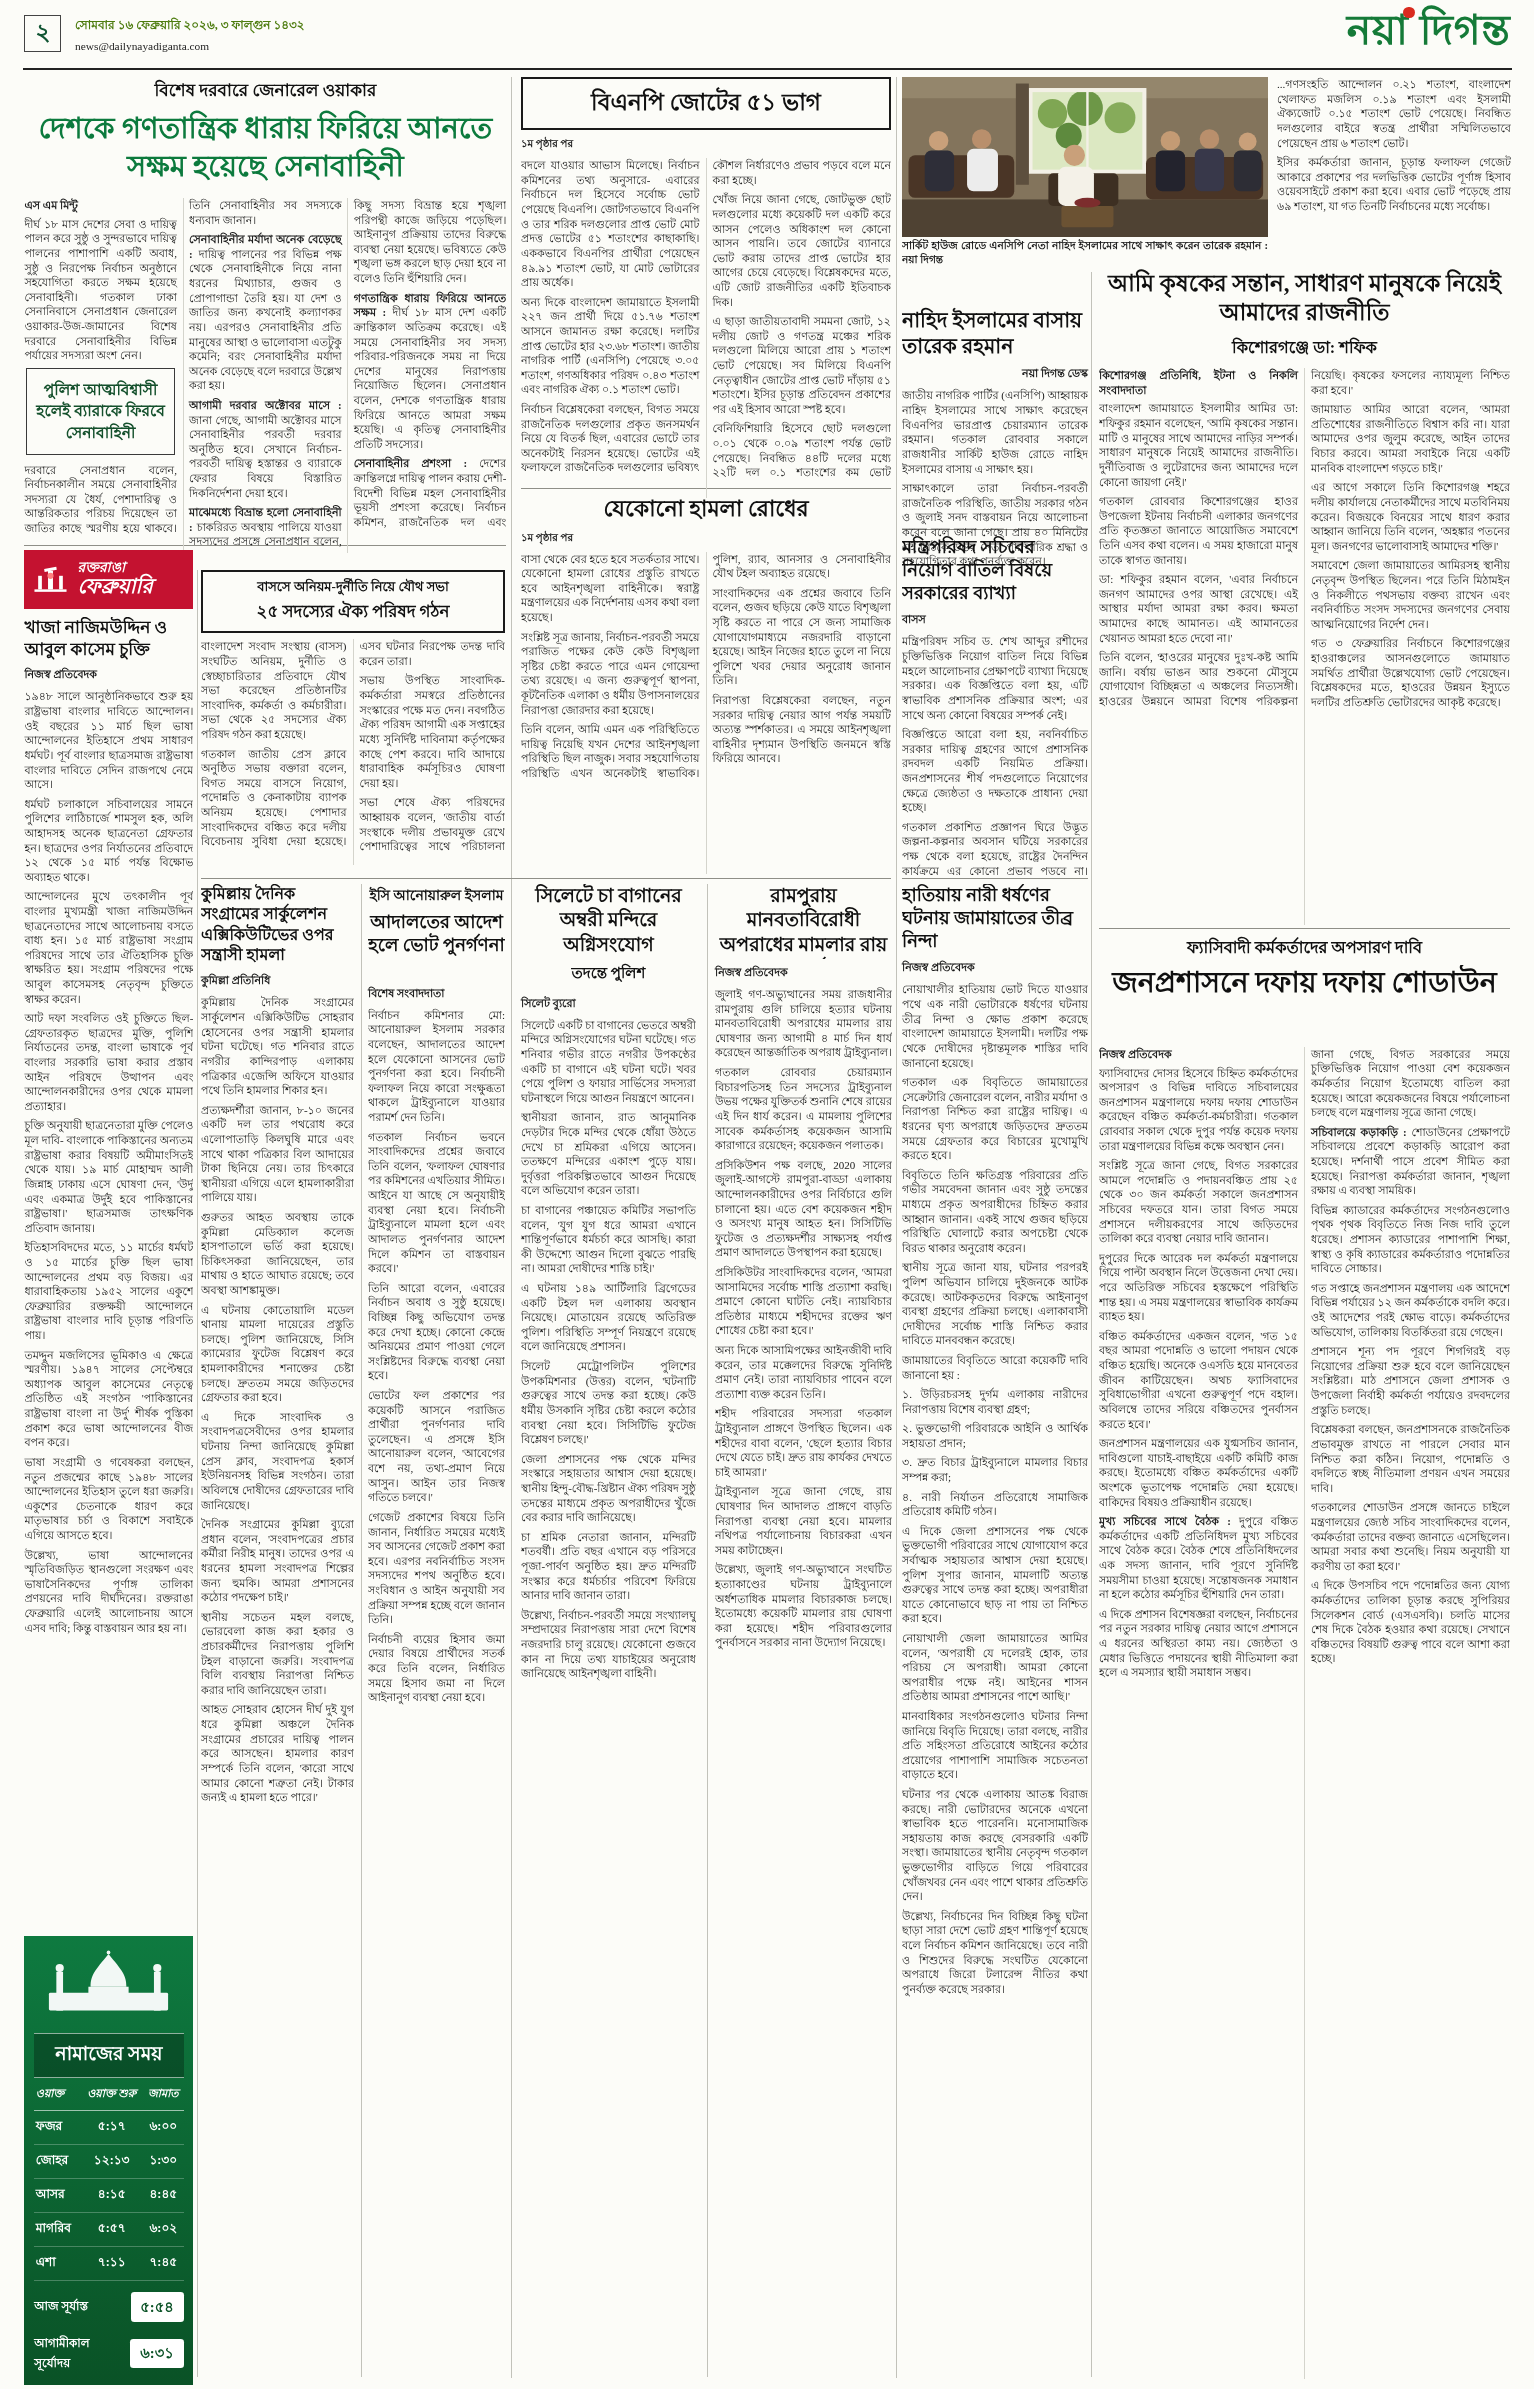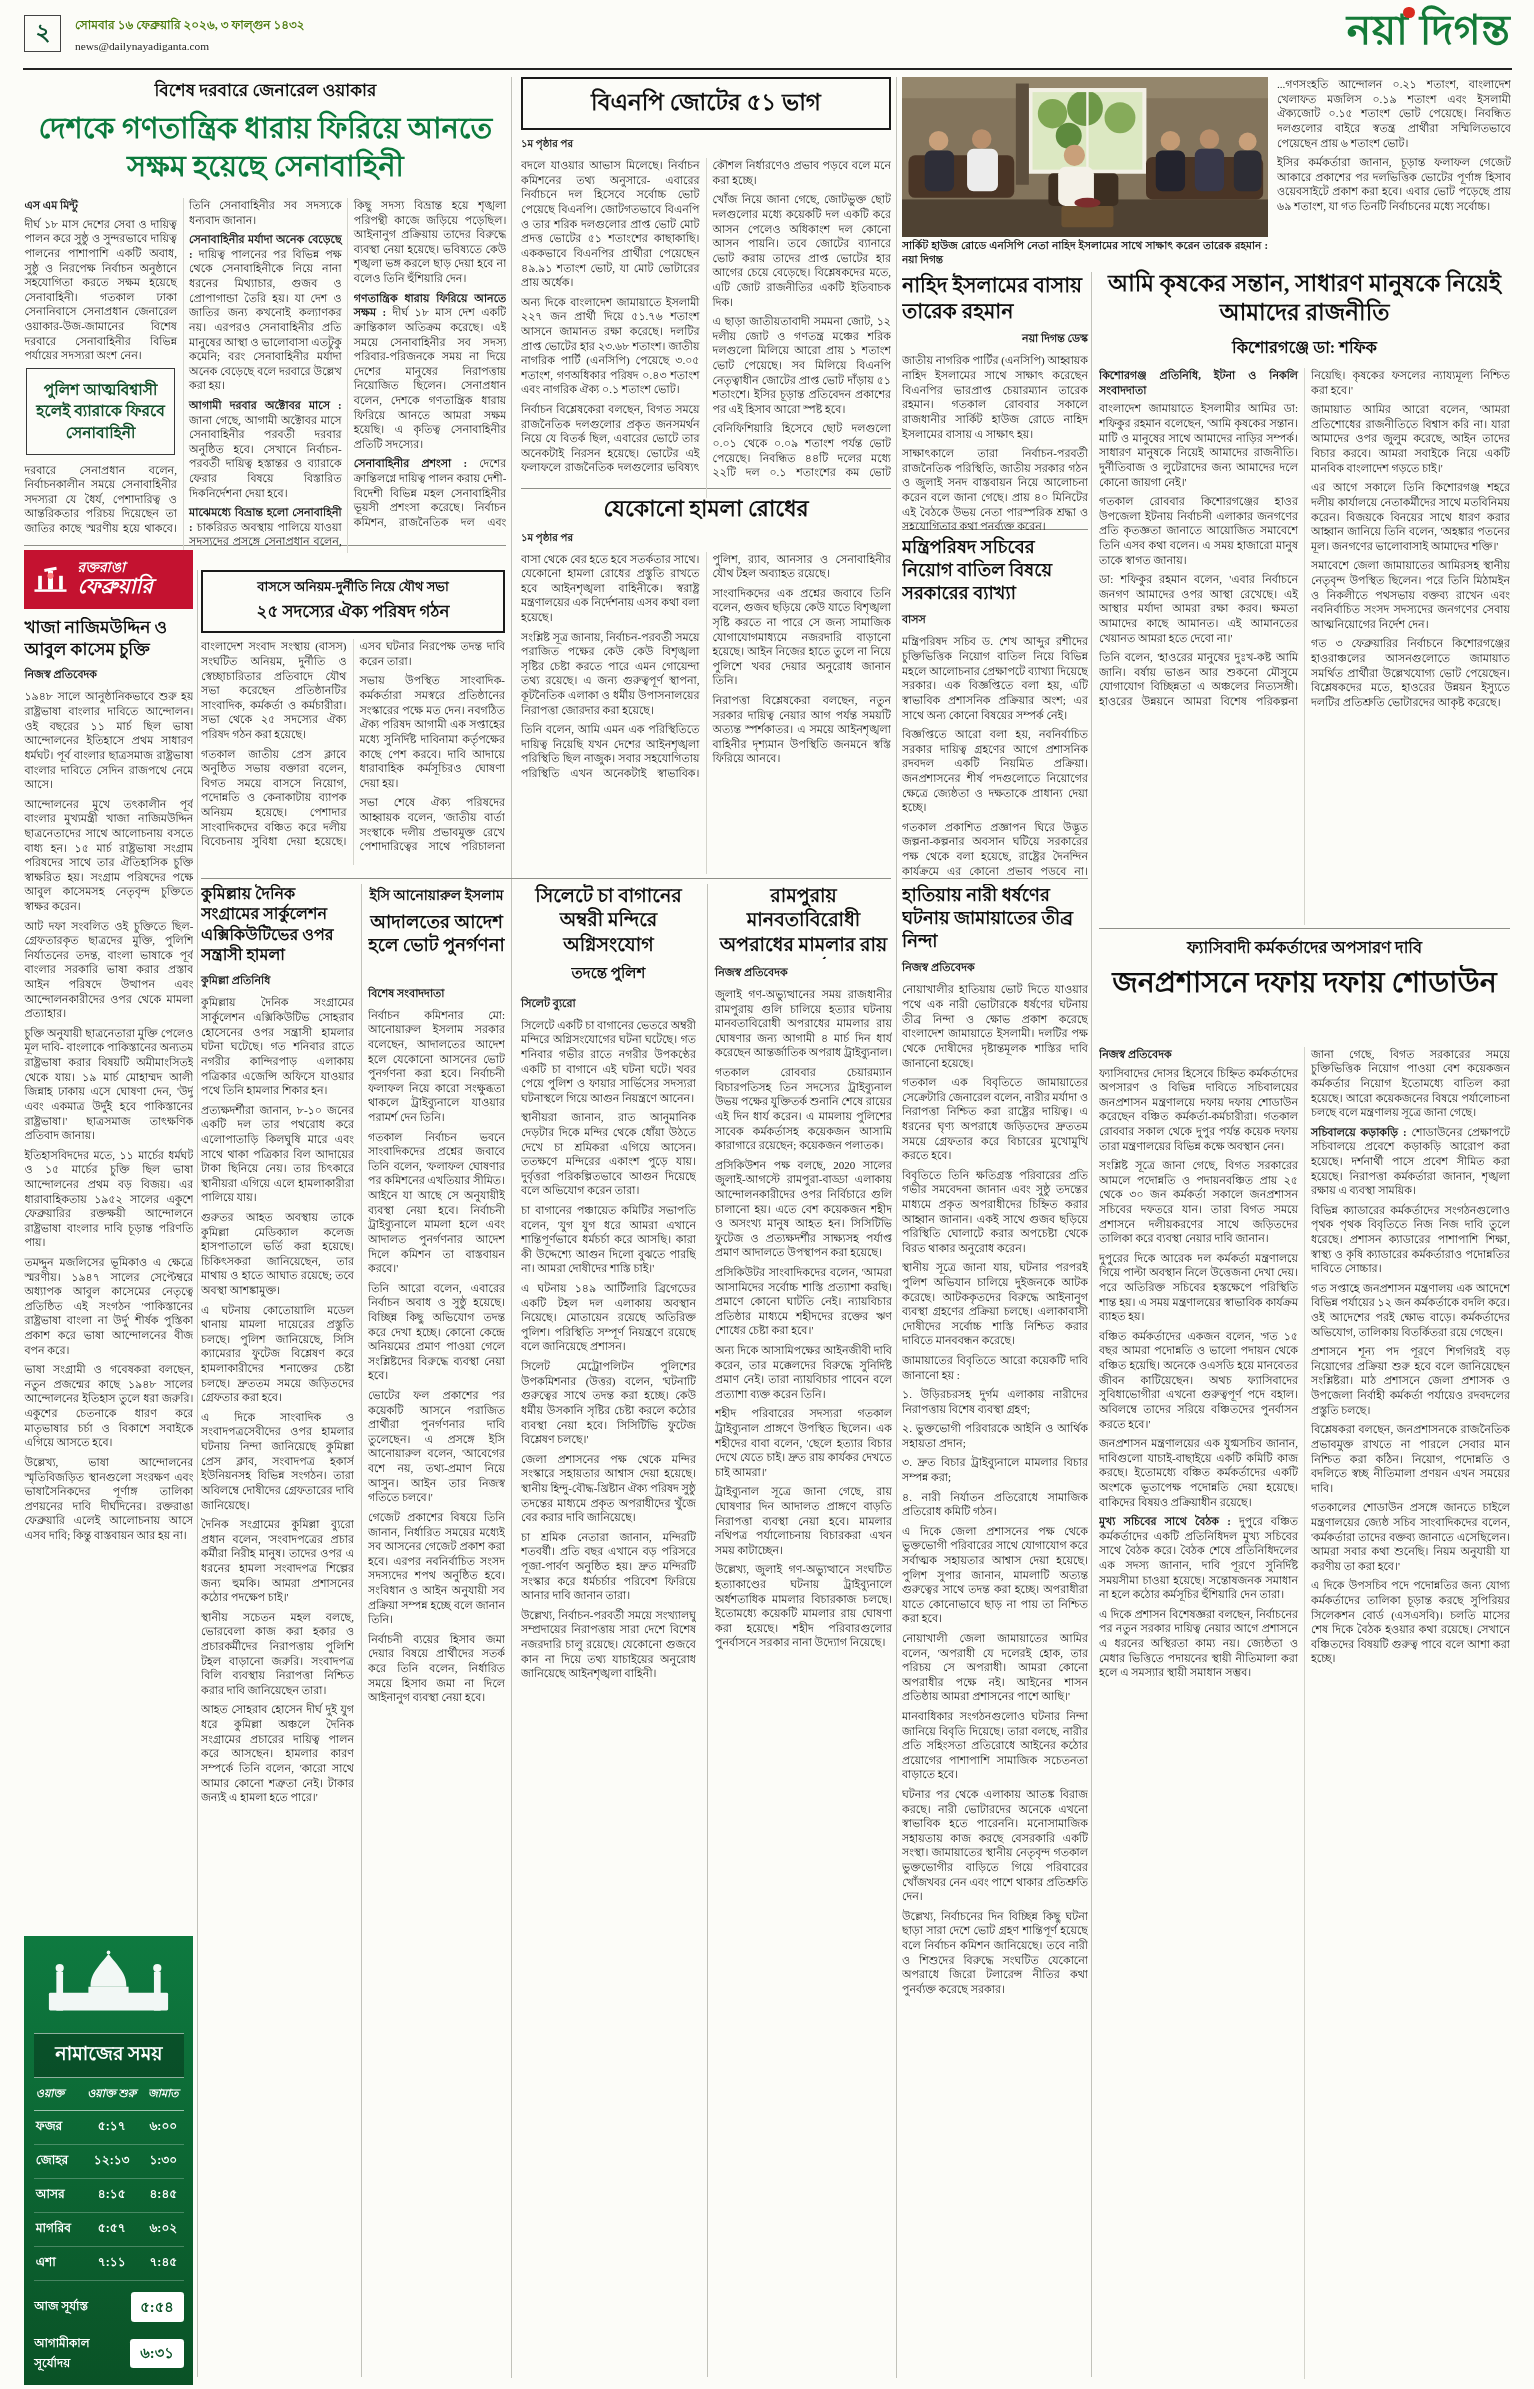--- a/index.html
+++ b/index.html
@@ -167,21 +167,21 @@
   <div class="abs caption" style="left:902px; top:239px; width:366px; height:29px; overflow:hidden;">সার্কিট হাউজ রোডে এনসিপি নেতা নাহিদ ইসলামের সাথে সাক্ষাৎ করেন তারেক রহমান : নয়া দিগন্ত</div>
 
   <div class="abs body-text" style="left:1277px; top:77px; width:234px; height:160px;">
     <div>
         <p>...গণসংহতি আন্দোলন ০.২১ শতাংশ, বাংলাদেশ খেলাফত মজলিস ০.১৯ শতাংশ এবং ইসলামী ঐক্যজোট ০.১৫ শতাংশ ভোট পেয়েছে। নিবন্ধিত দলগুলোর বাইরে স্বতন্ত্র প্রার্থীরা সম্মিলিতভাবে পেয়েছেন প্রায় ৬ শতাংশ ভোট।</p>
         <p>ইসির কর্মকর্তারা জানান, চূড়ান্ত ফলাফল গেজেট আকারে প্রকাশের পর দলভিত্তিক ভোটের পূর্ণাঙ্গ হিসাব ওয়েবসাইটে প্রকাশ করা হবে। এবার ভোট পড়েছে প্রায় ৬৯ শতাংশ, যা গত তিনটি নির্বাচনের মধ্যে সর্বোচ্চ।</p>
       </div>
   </div>
 
   <div class="abs" style="left:902px; top:272px; width:186px;">
-    <div class="hl" style="font-size:20.4px; height:55px; overflow:hidden;">নাহিদ ইসলামের বাসায় তারেক রহমান</div>
+    <div class="hl" style="font-size:20.4px; height:55px; overflow:hidden;margin-top:35px;">নাহিদ ইসলামের বাসায় তারেক রহমান</div>
     <div class="byline" style="margin-top:3.3px;text-align:right;">নয়া দিগন্ত ডেস্ক</div>
     <div class="body-text" style="height:177px;">
       <div>
           <p>জাতীয় নাগরিক পার্টির (এনসিপি) আহ্বায়ক নাহিদ ইসলামের সাথে সাক্ষাৎ করেছেন বিএনপির ভারপ্রাপ্ত চেয়ারম্যান তারেক রহমান। গতকাল রোববার সকালে রাজধানীর সার্কিট হাউজ রোডে নাহিদ ইসলামের বাসায় এ সাক্ষাৎ হয়।</p>
           <p>সাক্ষাৎকালে তারা নির্বাচন-পরবর্তী রাজনৈতিক পরিস্থিতি, জাতীয় সরকার গঠন ও জুলাই সনদ বাস্তবায়ন নিয়ে আলোচনা করেন বলে জানা গেছে। প্রায় ৪০ মিনিটের এই বৈঠকে উভয় নেতা পারস্পরিক শ্রদ্ধা ও সহযোগিতার কথা পুনর্ব্যক্ত করেন।</p>
         </div>
     </div>
   </div>
 
   <div class="abs" style="left:902px; top:536px; width:186px;">
@@ -277,20 +277,21 @@
       <div class="feb-l1">রক্তরাঙা</div>
       <div class="feb-l2">ফেব্রুয়ারি</div>
     </div>
   </div>
   <div class="abs" style="left:24.4px; top:617px; width:169px;">
     <div class="hl" style="font-size:17px; height:46px; overflow:hidden;">খাজা নাজিমউদ্দিন ও আবুল কাসেম চুক্তি</div>
     <div class="byline" style="margin-top:3.3px;">নিজস্ব প্রতিবেদক</div>
     <div class="body-text" style="height:1234px;">
       <div>
           <p>১৯৪৮ সালে আনুষ্ঠানিকভাবে শুরু হয় রাষ্ট্রভাষা বাংলার দাবিতে আন্দোলন। ওই বছরের ১১ মার্চ ছিল ভাষা আন্দোলনের ইতিহাসে প্রথম সাধারণ ধর্মঘট। পূর্ব বাংলার ছাত্রসমাজ রাষ্ট্রভাষা বাংলার দাবিতে সেদিন রাজপথে নেমে আসে।</p>
+          <p>ধর্মঘট চলাকালে সচিবালয়ের সামনে পুলিশের লাঠিচার্জে শামসুল হক, অলি আহাদসহ অনেক ছাত্রনেতা গ্রেফতার হন। ছাত্রদের ওপর নির্যাতনের প্রতিবাদে ১২ থেকে ১৫ মার্চ পর্যন্ত বিক্ষোভ অব্যাহত থাকে।</p>
           <p>আন্দোলনের মুখে তৎকালীন পূর্ব বাংলার মুখ্যমন্ত্রী খাজা নাজিমউদ্দিন ছাত্রনেতাদের সাথে আলোচনায় বসতে বাধ্য হন। ১৫ মার্চ রাষ্ট্রভাষা সংগ্রাম পরিষদের সাথে তার ঐতিহাসিক চুক্তি স্বাক্ষরিত হয়। সংগ্রাম পরিষদের পক্ষে আবুল কাসেমসহ নেতৃবৃন্দ চুক্তিতে স্বাক্ষর করেন।</p>
           <p>আট দফা সংবলিত ওই চুক্তিতে ছিল- গ্রেফতারকৃত ছাত্রদের মুক্তি, পুলিশি নির্যাতনের তদন্ত, বাংলা ভাষাকে পূর্ব বাংলার সরকারি ভাষা করার প্রস্তাব আইন পরিষদে উত্থাপন এবং আন্দোলনকারীদের ওপর থেকে মামলা প্রত্যাহার।</p>
           <p>চুক্তি অনুযায়ী ছাত্রনেতারা মুক্তি পেলেও মূল দাবি- বাংলাকে পাকিস্তানের অন্যতম রাষ্ট্রভাষা করার বিষয়টি অমীমাংসিতই থেকে যায়। ১৯ মার্চ মোহাম্মদ আলী জিন্নাহ ঢাকায় এসে ঘোষণা দেন, 'উর্দু এবং একমাত্র উর্দুই হবে পাকিস্তানের রাষ্ট্রভাষা।' ছাত্রসমাজ তাৎক্ষণিক প্রতিবাদ জানায়।</p>
           <p>ইতিহাসবিদদের মতে, ১১ মার্চের ধর্মঘট ও ১৫ মার্চের চুক্তি ছিল ভাষা আন্দোলনের প্রথম বড় বিজয়। এর ধারাবাহিকতায় ১৯৫২ সালের একুশে ফেব্রুয়ারির রক্তক্ষয়ী আন্দোলনে রাষ্ট্রভাষা বাংলার দাবি চূড়ান্ত পরিণতি পায়।</p>
           <p>তমদ্দুন মজলিসের ভূমিকাও এ ক্ষেত্রে স্মরণীয়। ১৯৪৭ সালের সেপ্টেম্বরে অধ্যাপক আবুল কাসেমের নেতৃত্বে প্রতিষ্ঠিত এই সংগঠন 'পাকিস্তানের রাষ্ট্রভাষা বাংলা না উর্দু' শীর্ষক পুস্তিকা প্রকাশ করে ভাষা আন্দোলনের বীজ বপন করে।</p>
           <p>ভাষা সংগ্রামী ও গবেষকরা বলছেন, নতুন প্রজন্মের কাছে ১৯৪৮ সালের আন্দোলনের ইতিহাস তুলে ধরা জরুরি। একুশের চেতনাকে ধারণ করে মাতৃভাষার চর্চা ও বিকাশে সবাইকে এগিয়ে আসতে হবে।</p>
           <p>উল্লেখ্য, ভাষা আন্দোলনের স্মৃতিবিজড়িত স্থানগুলো সংরক্ষণ এবং ভাষাসৈনিকদের পূর্ণাঙ্গ তালিকা প্রণয়নের দাবি দীর্ঘদিনের। রক্তরাঙা ফেব্রুয়ারি এলেই আলোচনায় আসে এসব দাবি; কিন্তু বাস্তবায়ন আর হয় না।</p>
         </div>
     </div>
   </div>

